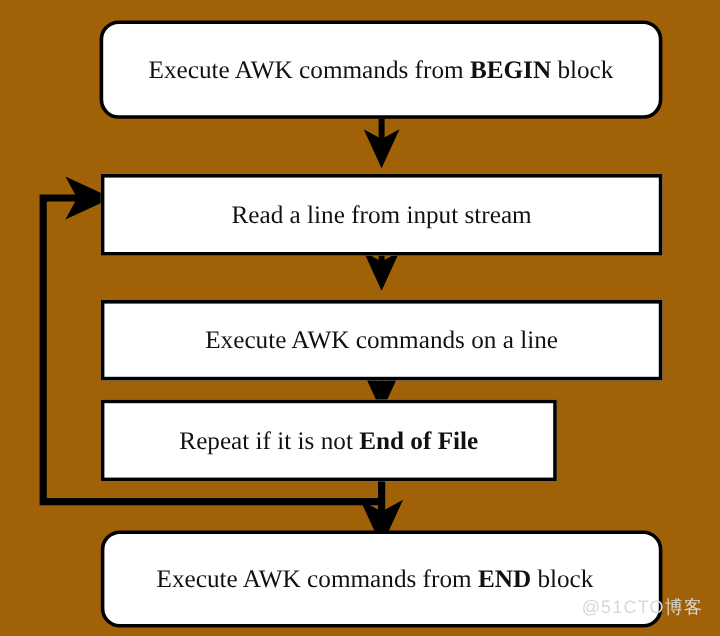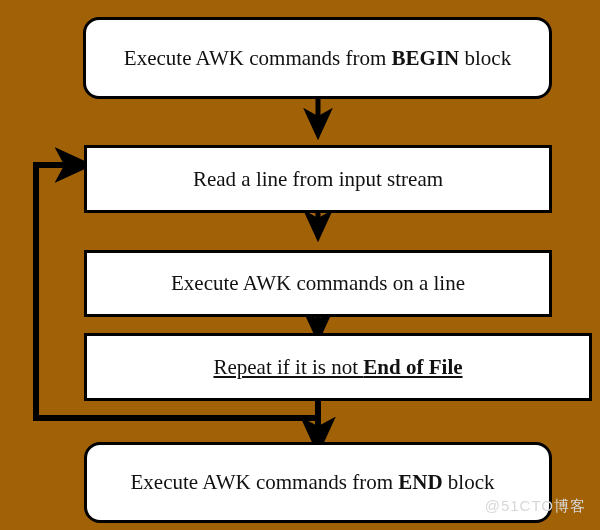--- a/index.html
+++ b/index.html
@@ -42,21 +42,21 @@
   .node-text {
     display: block;
     width: 100%;
   }
   .node-text b {
     font-weight: bold;
   }
   #node-begin  { left: 83px;  top: 17px;  width: 469px; height: 82px; }
   #node-read   { left: 84px;  top: 145px; width: 468px; height: 68px; }
   #node-exec   { left: 84px;  top: 232px; width: 468px; height: 67px; margin-top: 18px; }
-  #node-repeat { left: 84px;  top: 333px; width: 508px; height: 68px; text-decoration: underline; }
+  #node-repeat { left: 84px;  top: 333px; width: 380px; height: 68px; }
   #node-end    { left: 84px;  top: 442px; width: 468px; height: 81px; padding-left: 11px; }
 
   .watermark {
     position: absolute;
     right: 14px;
     bottom: 14px;
     font-size: 15px;
     color: #d8d8d8;
     letter-spacing: 1px;
     font-family: "Liberation Sans", "DejaVu Sans", sans-serif;

